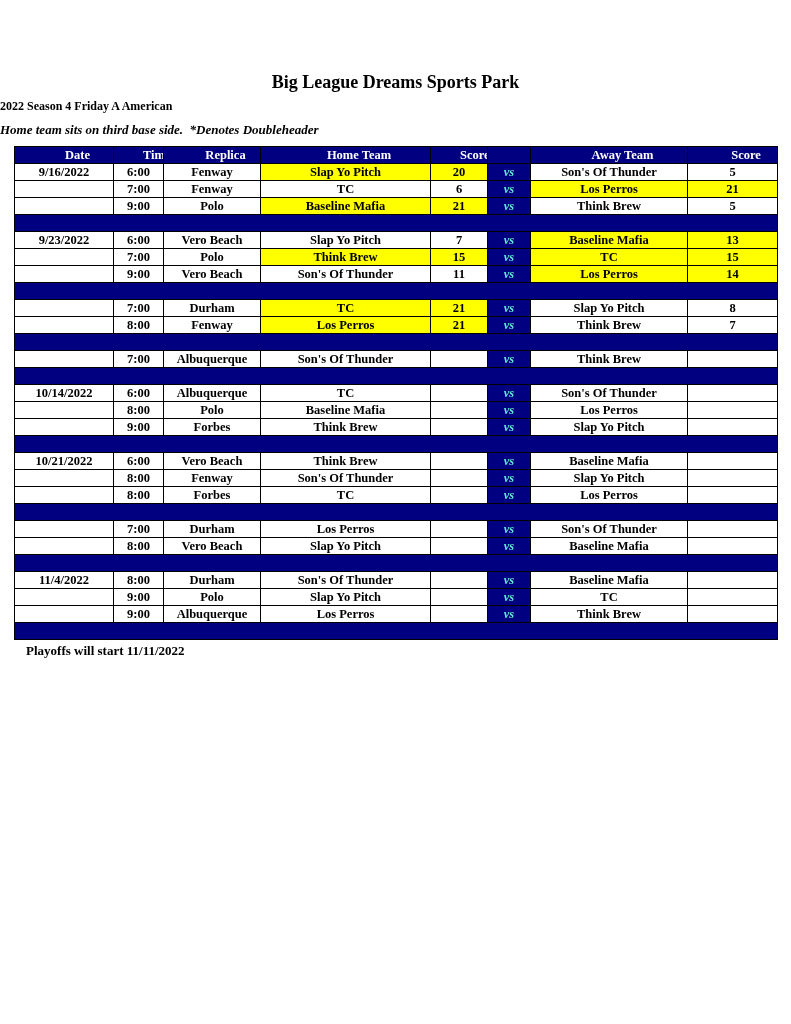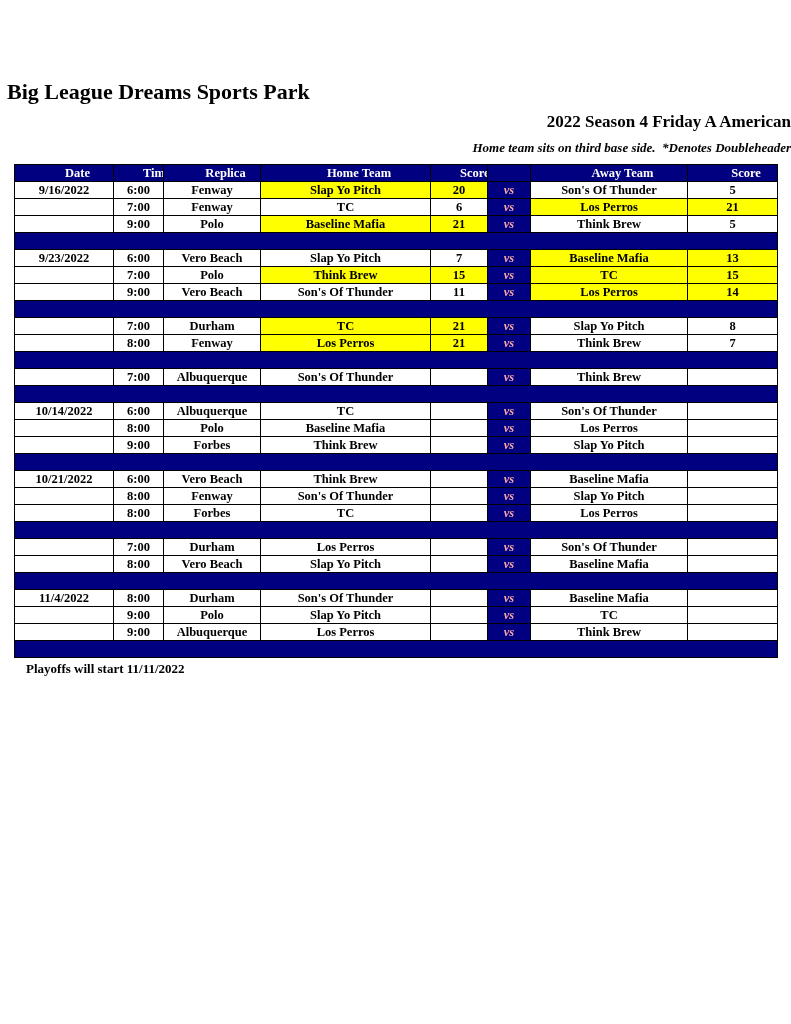--- a/index.html
+++ b/index.html
@@ -5,31 +5,32 @@
   * { box-sizing: border-box; }
   html, body {
     margin: 0; padding: 0;
     width: 791px; height: 1024px;
     background: #ffffff;
     font-family: "Liberation Serif", serif;
     color: #000000;
   }
   .page { width: 791px; height: 1024px; position: relative; }
   .title {
-    margin: 7px; padding-top: 72px;
-    font-size: 22px; font-weight: bold;
+    margin: 0; padding-top: 72px;
+    text-align: center;
+    font-size: 18px; font-weight: bold;
   }
   .subtitle {
     margin-top: 6px;
-    text-align: right;
-    font-size: 17px; font-weight: bold;
+    text-align: left;
+    font-size: 12px; font-weight: bold;
   }
   .note {
     margin-top: 8px;
-    text-align: right;
+    text-align: left;
     font-size: 13px; font-weight: bold; font-style: italic;
     white-space: pre-wrap;
   }
   table.schedule {
     border-collapse: collapse;
     table-layout: fixed;
     width: 763px;
     margin: 8px 0 0 14px;
   }
   .schedule th, .schedule td {
@@ -43,21 +44,21 @@
     overflow: hidden;
     white-space: nowrap;
   }
   .schedule th {
     background: var(--navy, #000080);
     color: #ffffff;
     padding-left: 29px;
   }
   .vs-cell {
     background: var(--navy, #000080);
-    color: #fca5a5;
+    color: #5eead4;
     font-style: italic;
   }
   .separator-cell {
     background: var(--navy, #000080);
     border: 1px solid var(--navy, #000080);
     height: 16px;
   }
   .hl { background: var(--yellow, #FFFF00); }
   .footer {
     margin: 3px 0 0 26px;

